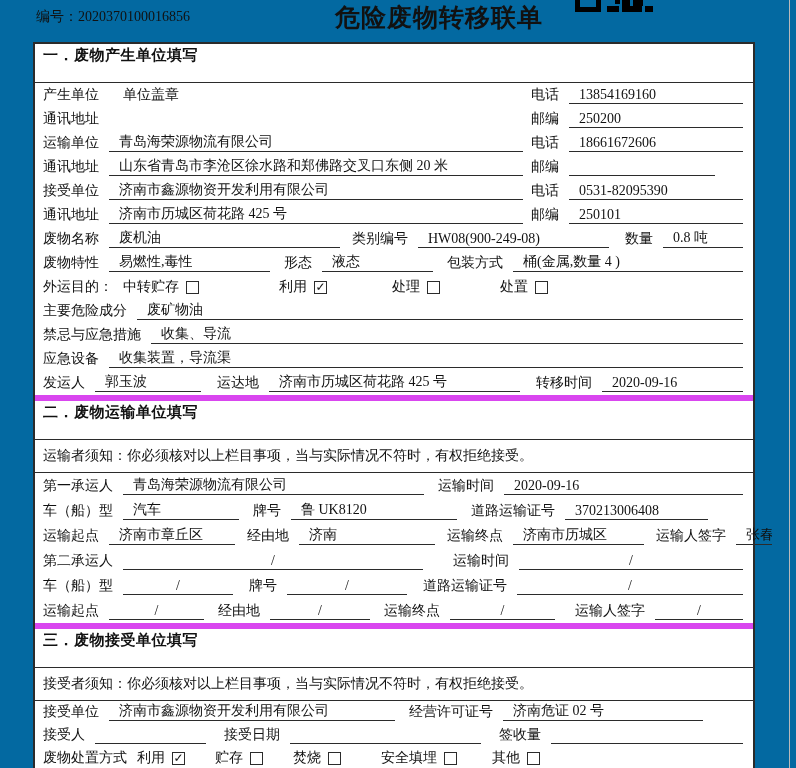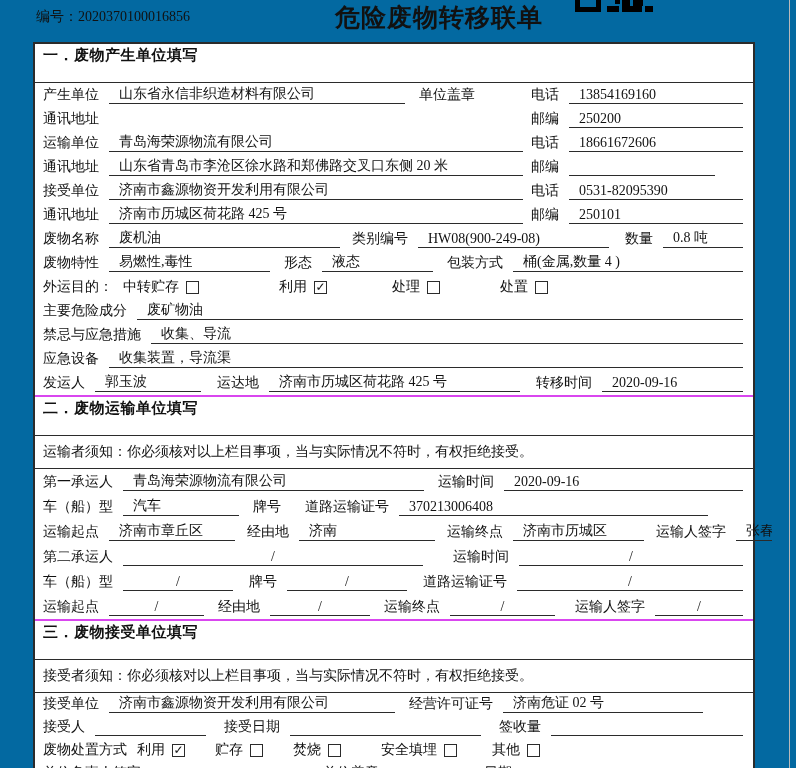--- a/index.html
+++ b/index.html
@@ -11,21 +11,21 @@
   .page { position:relative; width:796px; height:768px; background:#0369a1; }
   .edge-line { position:absolute; top:0; bottom:0; right:6px; width:1px; background:#b9b9b9; }
 
   .serial { position:absolute; left:36px; top:8px; white-space:nowrap; }
   .doc-title { position:absolute; left:82px; right:0; top:1px; text-align:center;
     font-size:25px; font-weight:bold; letter-spacing:1px;font-family:Liberation Serif, serif; }
   .qr { position:absolute; left:575px; top:0; }
 
   .form { position:absolute; left:33px; top:42px; width:722px;
     border:2px solid #2b2b2b; background:#fff; box-sizing:border-box; }
-  .sec + .sec { border-top:2px solid #d946ef; }
+  .sec + .sec { border-top:6px solid #d946ef; }
   .sec-h { font-weight:bold; font-size:15px; padding:2px 8px 17px 8px;
     border-bottom:1px solid #2b2b2b; letter-spacing:0.5px; }
   .note { padding:7px 8px 7px 8px; border-bottom:1px solid #2b2b2b; white-space:nowrap; }
 
   .row { display:flex; align-items:flex-end; padding:0 10px 3px 8px; height:21px; white-space:nowrap; }
   .row2 { height:22px; }
   .row3 { height:20px; }
   .l { margin-right:10px; flex-shrink:0; }
   .u { border-bottom:1px solid #2b2b2b; padding:0 6px 0 10px; min-width:40px;
        overflow:hidden; flex-shrink:0; }
@@ -80,21 +80,20 @@
     </svg>
   </div>
 
   <div class="form">
 
     <div class="sec">
       <div class="sec-h">一．废物产生单位填写</div>
 
       <div class="row">
         <span class="l">产生单位</span>
-        <span class="u w280">山东省永信非织造材料有限公司</span>
         <span class="l mr12" style="margin-left:14px">单位盖章</span>
         <span class="sp"></span>
         <span class="rc">
           <span class="l">电话</span>
           <span class="u">13854169160</span>
         </span>
       </div>
 
       <div class="row">
         <span class="lc">
@@ -229,20 +228,21 @@
         <span class="l">第一承运人</span>
         <span class="u w285">青岛海荣源物流有限公司</span>
         <span class="l" style="margin-left:14px">运输时间</span>
         <span class="u grow">2020-09-16</span>
       </div>
 
       <div class="row row2">
         <span class="l">车（船）型</span>
         <span class="u w100">汽车</span>
         <span class="l" style="margin-left:14px">牌号</span>
+        <span class="u w150">鲁 UK8120</span>
         <span class="l" style="margin-left:14px">道路运输证号</span>
         <span class="u grow mr35">370213006408</span>
       </div>
 
       <div class="row row2">
         <span class="l">运输起点</span>
         <span class="u w110">济南市章丘区</span>
         <span class="l" style="margin-left:12px">经由地</span>
         <span class="u w120">济南</span>
         <span class="l" style="margin-left:12px">运输终点</span>

